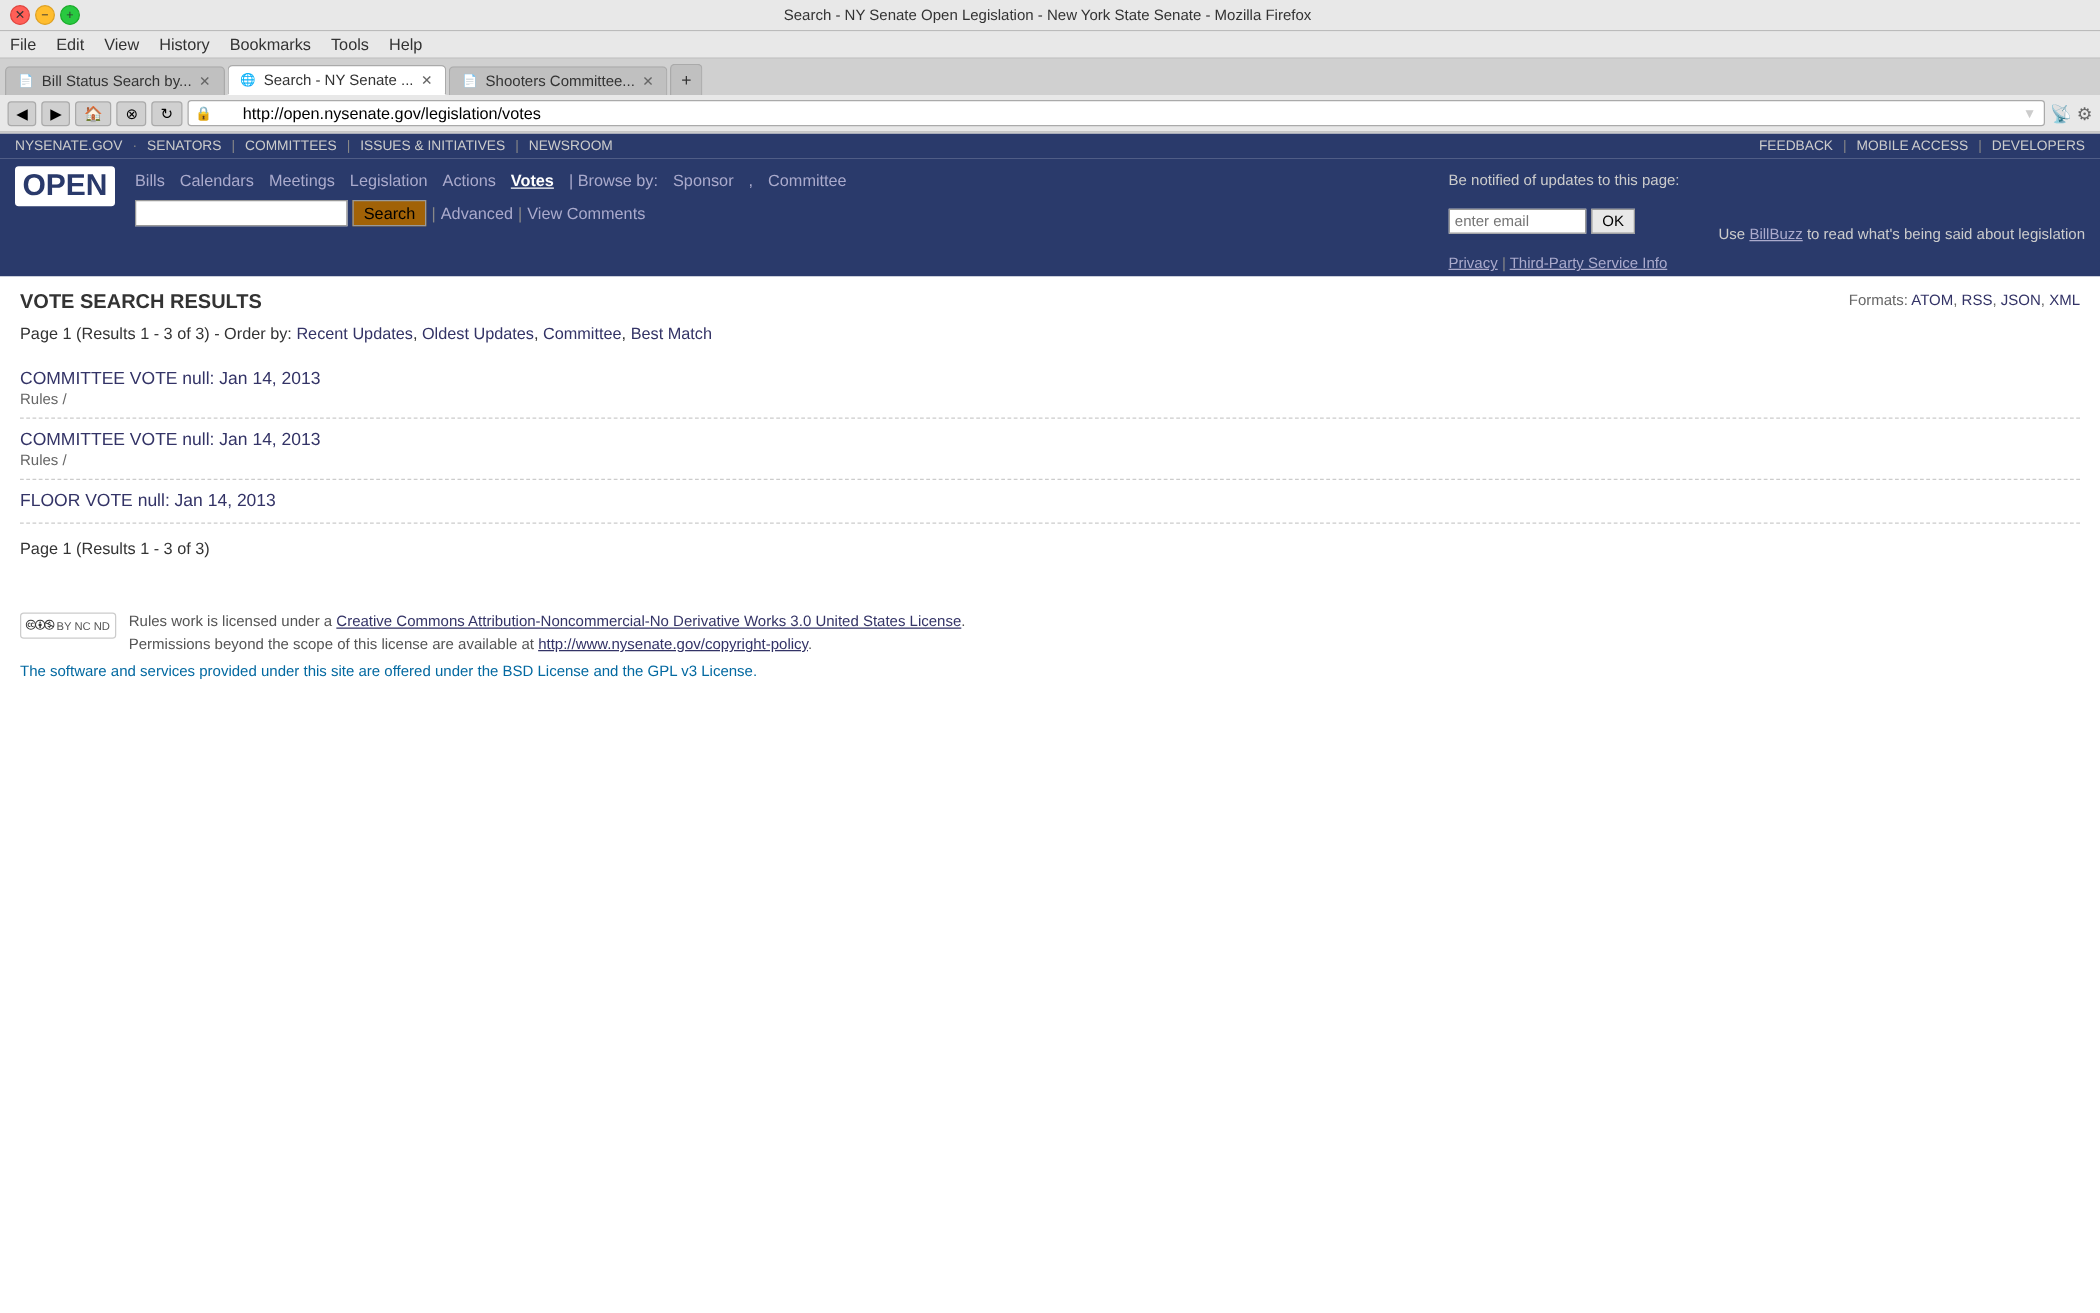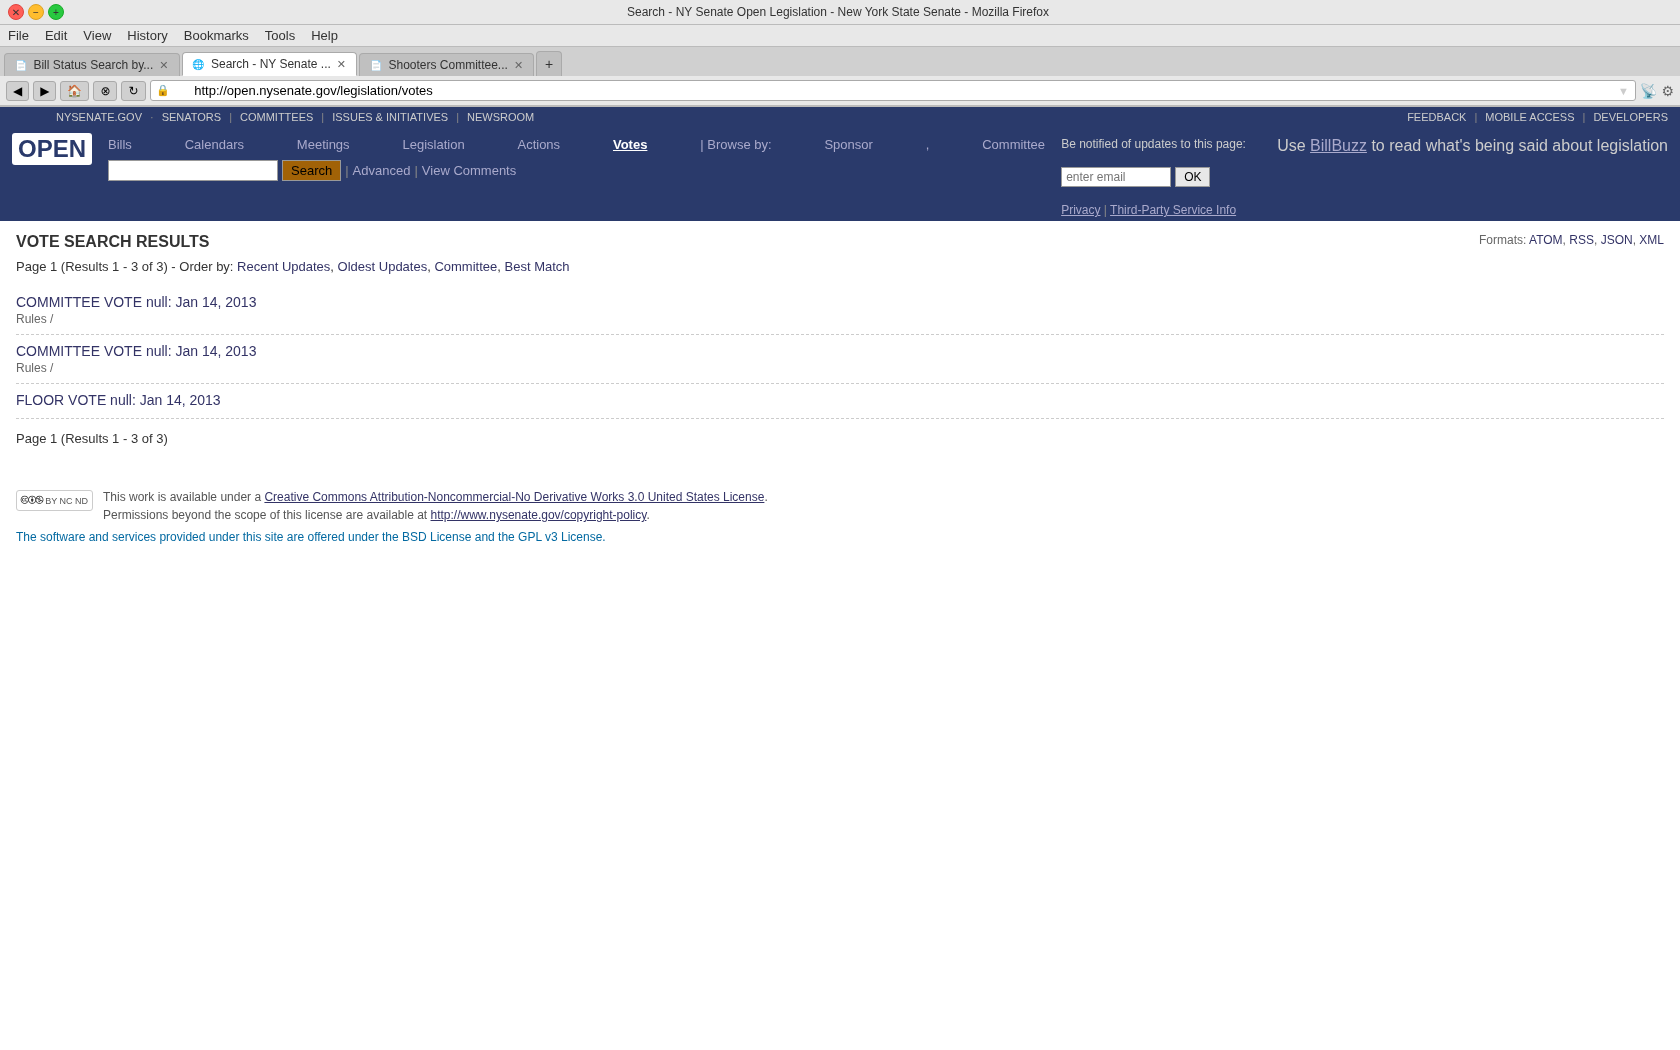--- a/index.html
+++ b/index.html
@@ -31,48 +31,48 @@
     .url-input { flex: 1; border: none; outline: none; font-size: 13px; background: transparent; margin-left: 20px; }
     .feed-icon { color: #f60; font-size: 14px; cursor: pointer; }
     .settings-icon { color: #666; font-size: 14px; cursor: pointer; }
 
     
     .page { background: #fff; }
 
     
     .top-stripe { background: #2a3a6b; color: #ccc; padding: 4px 12px; font-size: 11px; display: flex; justify-content: space-between; align-items: center; }
     .top-stripe a { color: #ccc; text-decoration: none; }
-    .top-stripe-left { display: flex; gap: 8px; margin-left: 44px; }
+    .top-stripe-left { display: flex; gap: 8px; }
     .top-stripe-right { display: flex; gap: 8px; }
     .pipe { color: #888; }
 
     
     .main-header { background: #2a3a6b; padding: 6px 12px 0; }
     .header-content { display: flex; align-items: flex-start; gap: 16px; }
     .logo-area { display: flex; align-items: center; gap: 4px; padding-bottom: 6px; }
     .logo-open { background: #fff; color: #2a3a6b; padding: 2px 6px; border-radius: 3px; font-size: 22px; font-weight: bold; }
 
     .nav-links { display: flex; flex-direction: column; flex: 1; }
-    .nav-links-top { display: flex; gap: 12px; align-items: center; padding: 4px 0; justify-content: space-between; }
+    .nav-links-top { display: flex; gap: 12px; align-items: center; padding: 4px 0; }
     .nav-links-top a { color: #aac; text-decoration: none; font-size: 13px; }
     .nav-links-top a.active { color: #fff; font-weight: bold; text-decoration: underline; }
 
     .search-row { display: flex; align-items: center; gap: 4px; padding: 4px 0 6px; flex-wrap: wrap; }
     .search-row a { color: #aac; text-decoration: none; font-size: 13px; }
     .search-input { padding: 2px 4px; font-size: 13px; border: 1px solid #999; width: 170px; }
     .search-btn { padding: 2px 8px; font-size: 13px; background: #a16207; border: 1px solid #999; cursor: pointer; }
     .pipe-nav { color: #888; }
 
     .notify-area { color: #ccc; font-size: 12px; display: flex; flex-direction: column; gap: 16px; align-items: flex-start; min-width: 200px; padding: 4px 0; }
     .notify-row { display: flex; align-items: flex-end; gap: 4px; }
     .email-input { padding: 2px 4px; font-size: 12px; border: 1px solid #999; width: 110px; }
     .ok-btn { padding: 2px 8px; font-size: 12px; background: #e8e8e8; border: 1px solid #999; cursor: pointer; }
     .notify-area a { color: #aac; }
 
-    .billbuzz-area { color: #ccc; font-size: 16px; min-width: 180px; padding: 4px 0; }
+    .billbuzz-area { color: #ccc; font-size: 12px; min-width: 180px; padding: 4px 0; margin-top: 43px; }
     .billbuzz-area a { color: #aac; }
 
     
     .content { padding: 12px 16px; }
     .page-title { font-size: 16px; font-weight: bold; color: #333; margin-bottom: 8px; text-transform: uppercase; }
     .formats { float: right; font-size: 12px; color: #666; }
     .formats a { color: #336; text-decoration: none; }
 
     .results-info { font-size: 13px; color: #333; margin-bottom: 12px; }
     .results-info a { color: #336; text-decoration: none; }
@@ -265,21 +265,21 @@
   </div>
 
   <div class="footer">
     <div class="footer-license">
       <div class="cc-badge">
         <span style="font-size:12px;">🅭🅯🄏</span>
         <span style="font-size:9px; color:#555;">BY NC ND</span>
       </div>
       <div>
         <div class="footer-text">
-          <span>This work is available under a </span>
+          <span>Rules work is licensed under a </span>
           <a href="#">Creative Commons Attribution-Noncommercial-No Derivative Works 3.0 United States License</a>.
         </div>
         <div class="footer-text" style="margin-top:4px;">
           <span>Permissions beyond the scope of this license are available at </span>
           <a href="#">http://www.nysenate.gov/copyright-policy</a>.
         </div>
       </div>
     </div>
     <div class="footer-bsd">The software and services provided under this site are offered under the BSD License and the GPL v3 License.</div>
   </div>

